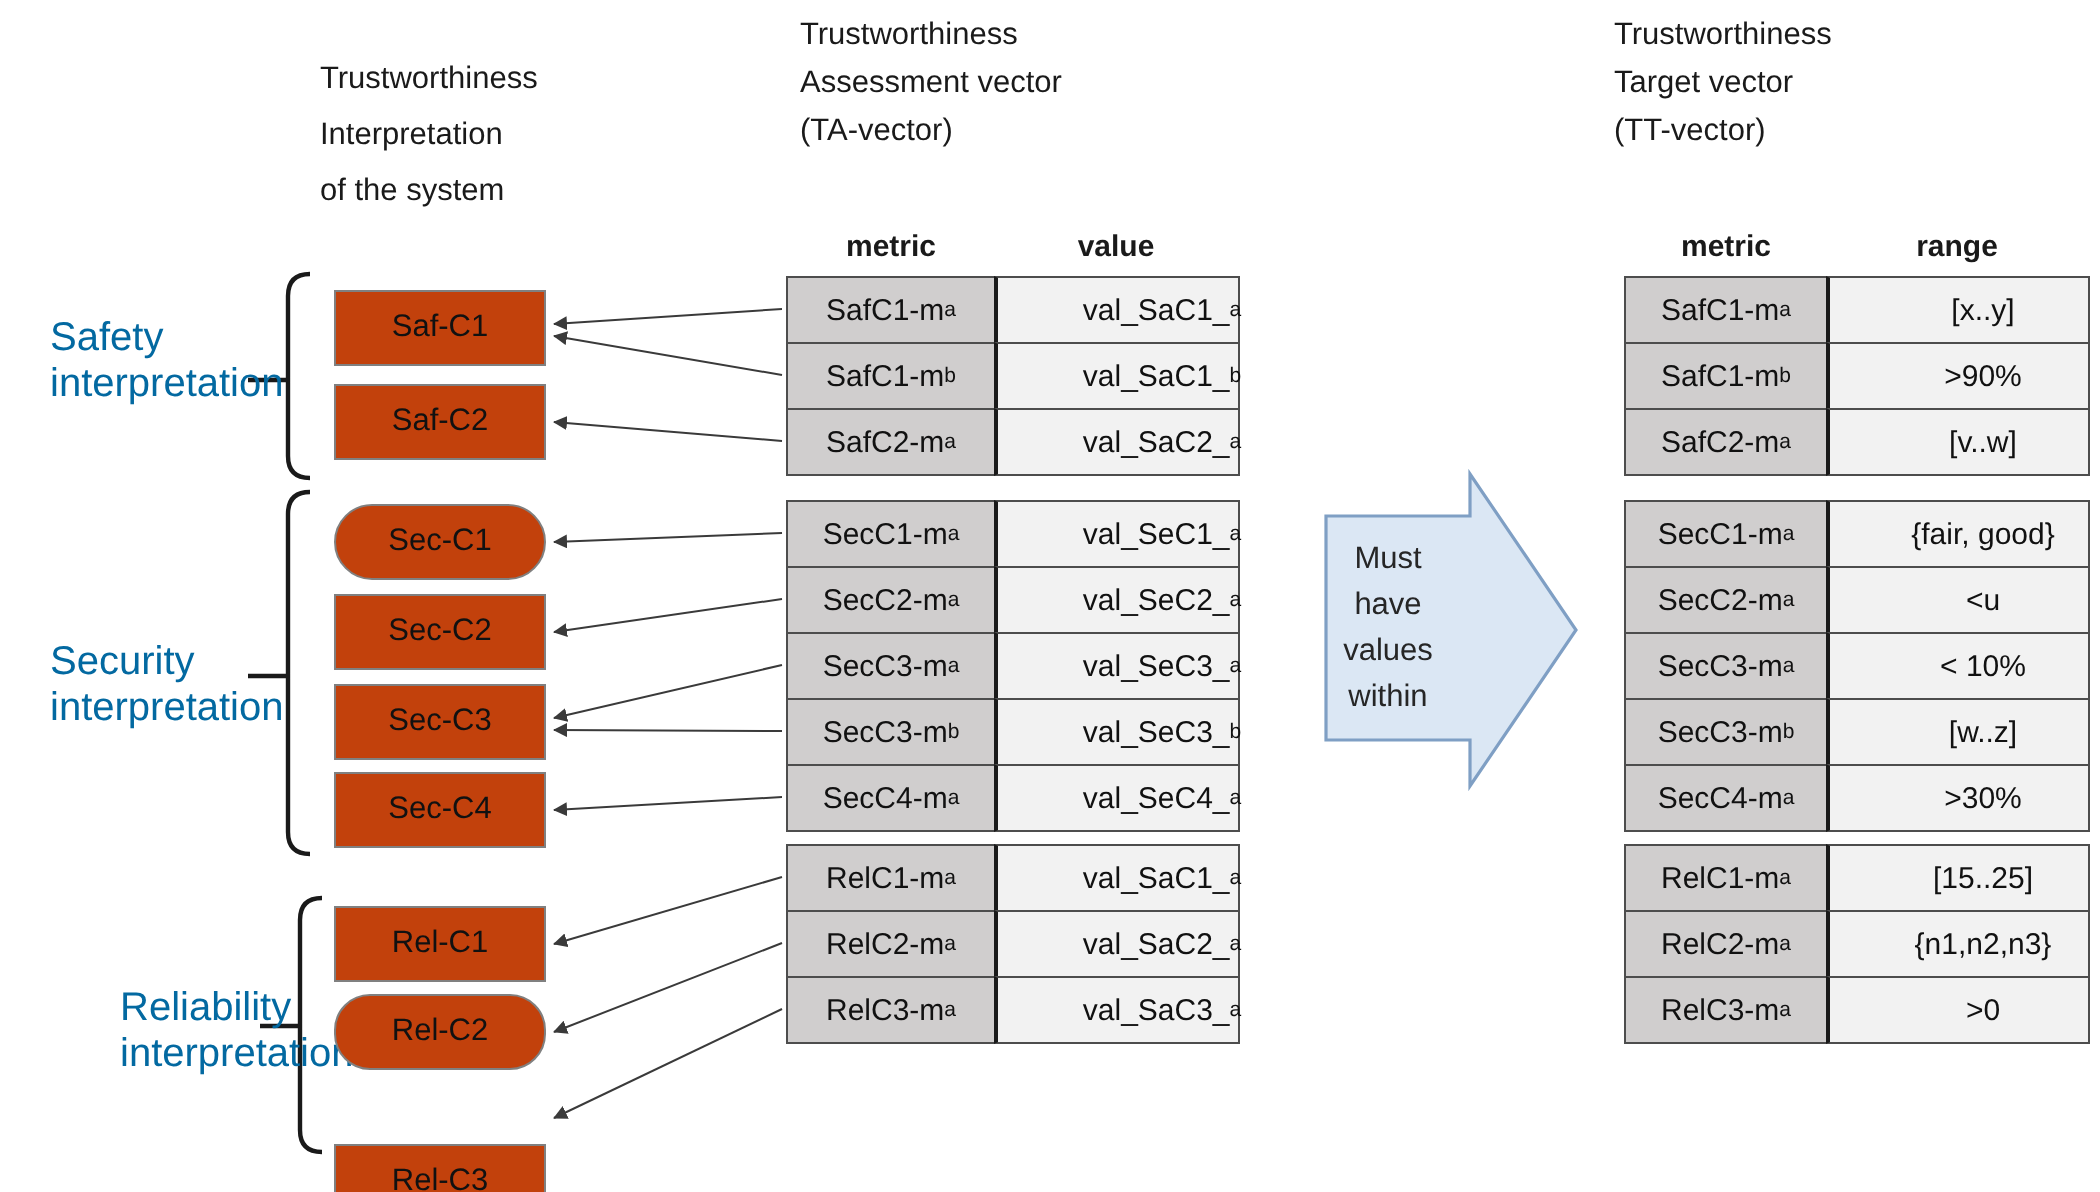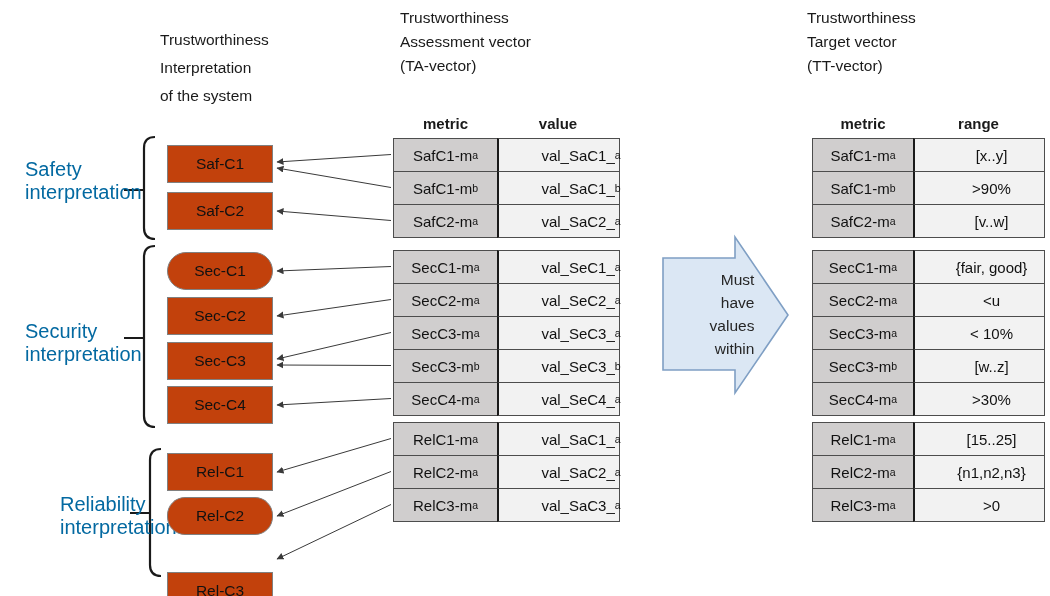--- a/index.html
+++ b/index.html
@@ -27,23 +27,23 @@
     font-size:15px;border:1px solid #4d4d4d;
   }
   .cell sub{font-size:10.5px;line-height:0;}
   .metric-cell{background:#d0cece;}
   .value-cell{background:#f2f2f2;border-left:2px solid #1a1a1a;margin-left:-1px;}
   .ta .metric-cell{width:105px;}
   .ta .value-cell{width:123px;padding-left:44px;}
   .tt .metric-cell{width:102px;}
   .tt .value-cell{width:132px;padding-left:24px;}
   #flow-arrow-label{
-    position:absolute;z-index:2;left:696px;top:262px;width:72px;height:104px;
+    position:absolute;z-index:2;left:658px;top:262px;width:72px;height:104px;
     display:flex;flex-direction:column;align-items:center;justify-content:center;
-    white-space:pre-line;text-align:right;font-size:15.5px;line-height:23px;color:#262626;
+    white-space:pre-line;text-align:center;font-size:15.5px;line-height:23px;color:#262626;
   }
 </style>
 </head>
 <body>
 
 <div id="stage">
 
   <svg id="connectors" width="1050" height="596" viewBox="0 0 1050 596">
     <defs>
       <marker id="ah" markerWidth="8" markerHeight="8" refX="6.5" refY="3.5" orient="auto" markerUnits="userSpaceOnUse">

